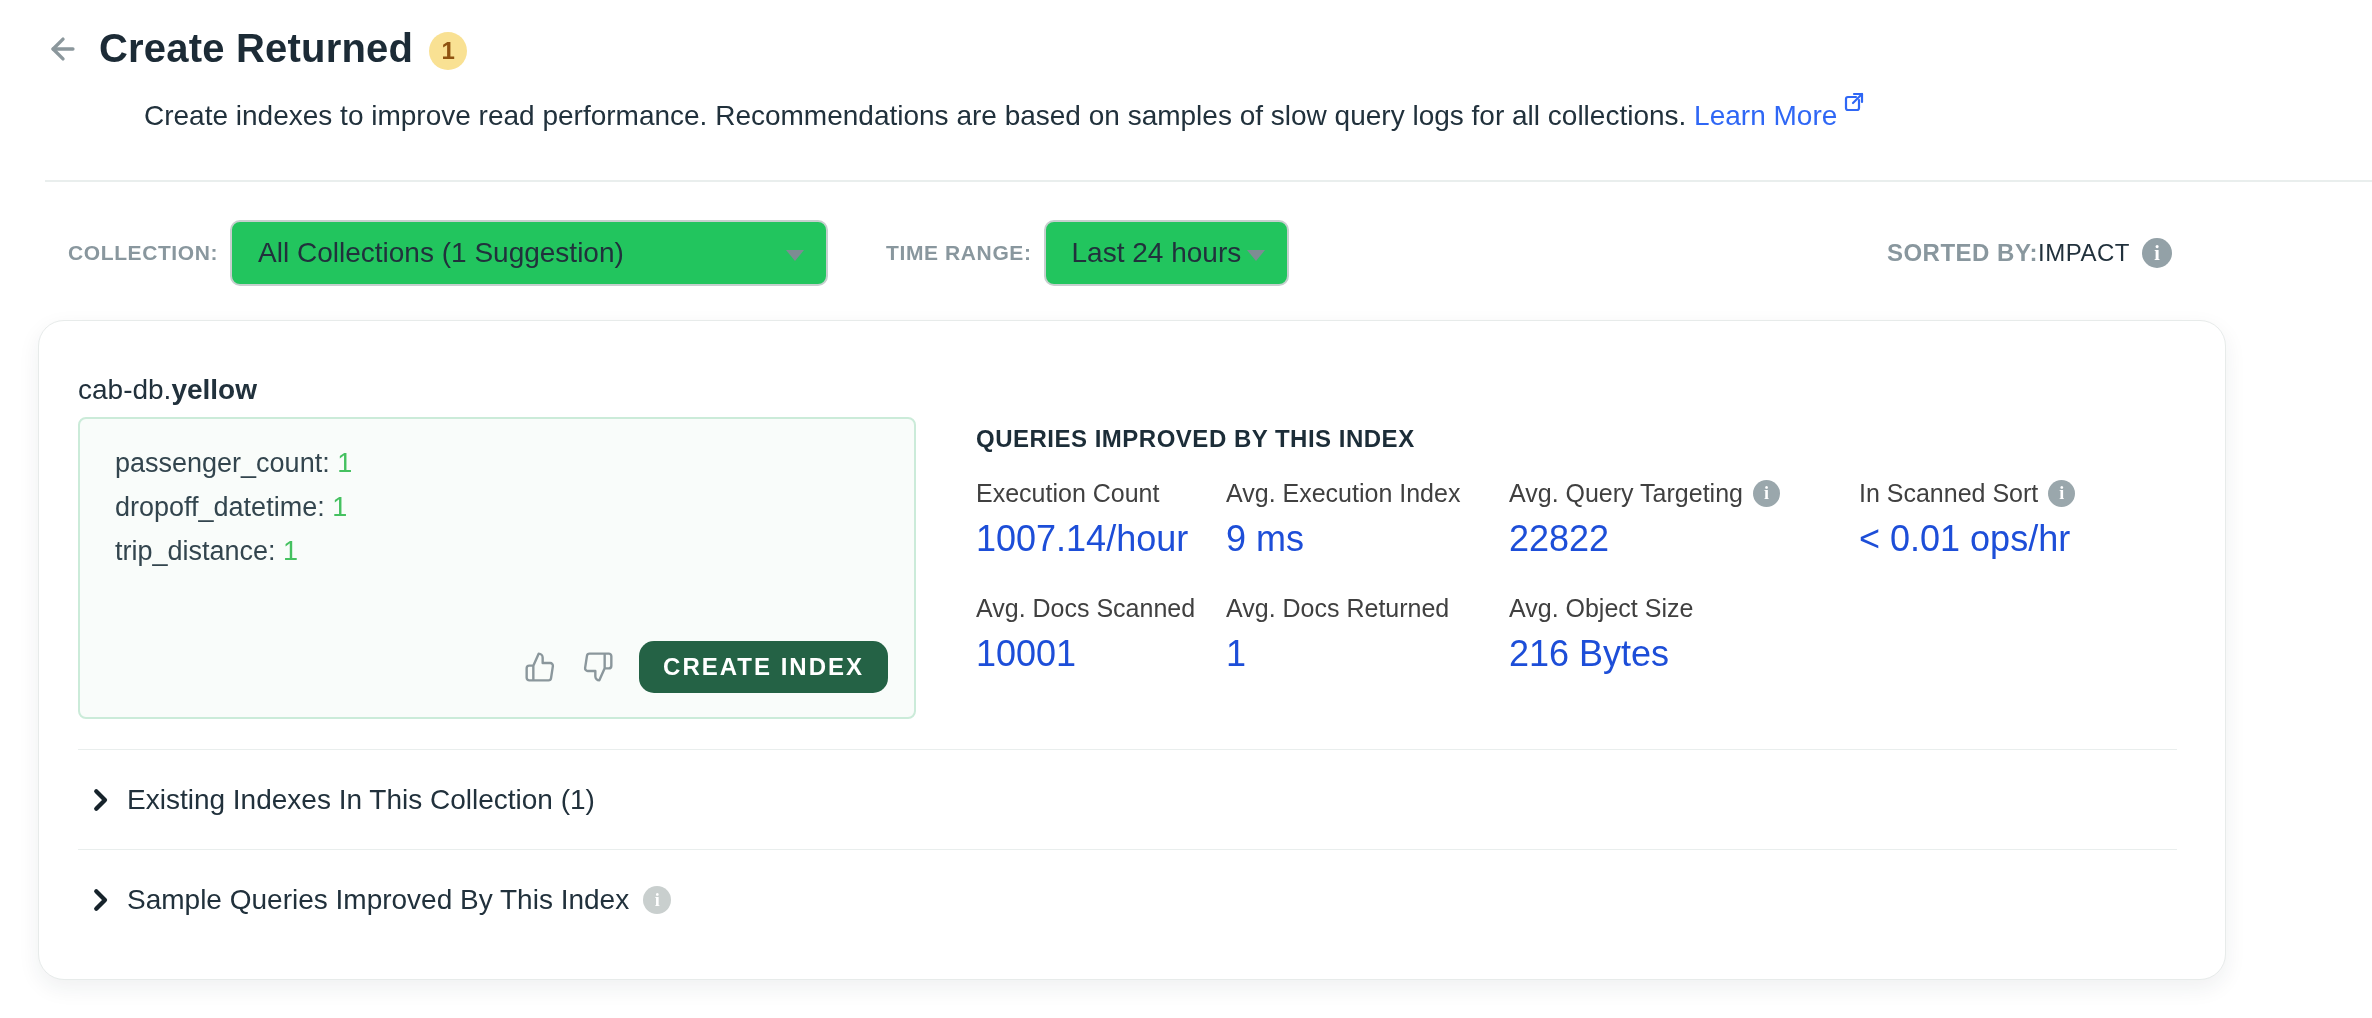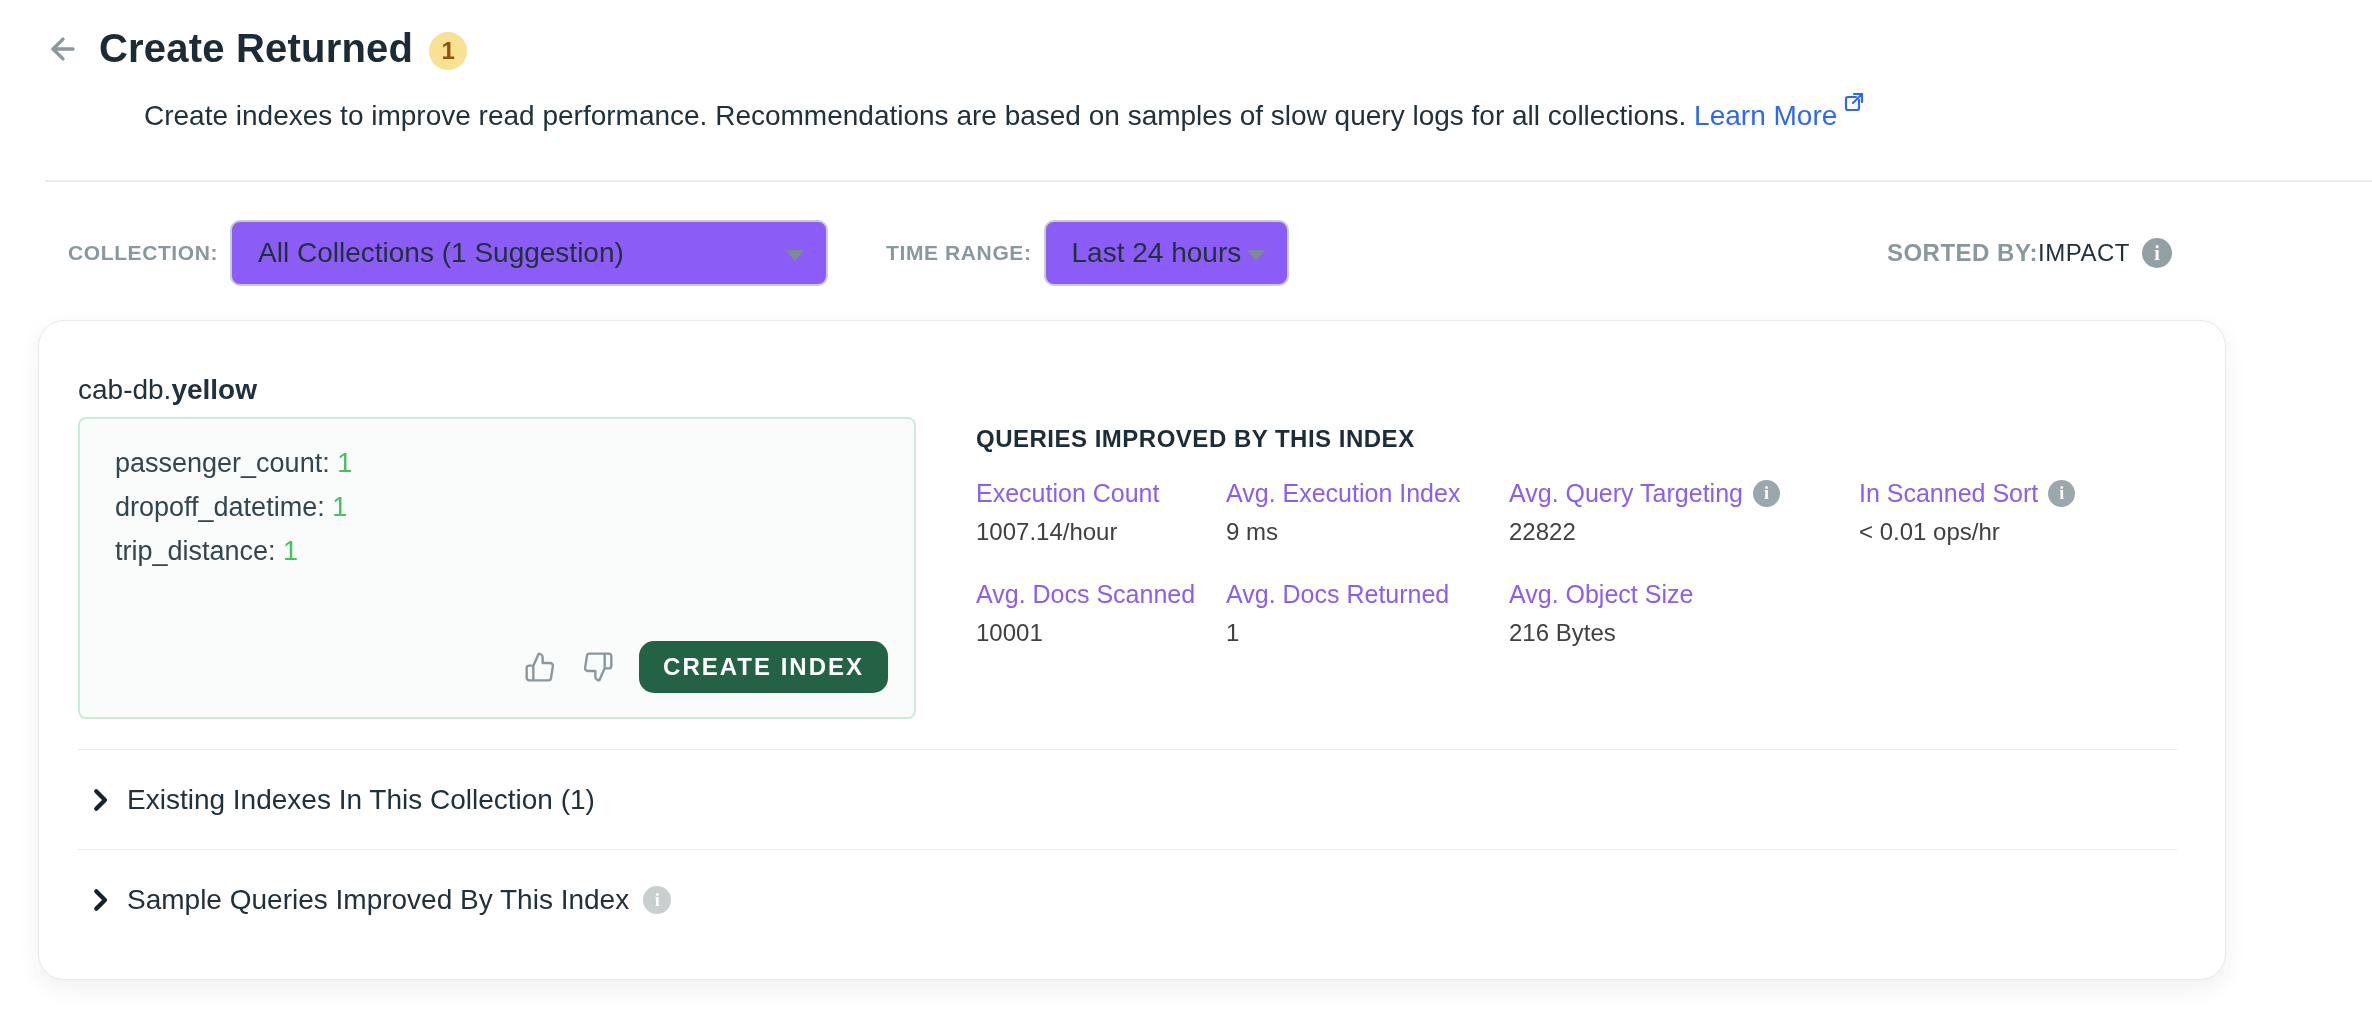--- a/index.html
+++ b/index.html
@@ -14,21 +14,21 @@
   .count-badge { margin-left: 16px; width: 38px; height: 38px; border-radius: 50%; background: #F9E193;
                  color: #8F5310; font-size: 24px; font-weight: 700; display: flex; align-items: center; justify-content: center; margin-top: 4px; }
   .subtitle-row { margin: 18px 0 0 99px; font-size: 28px; line-height: 34px; color: #21313C; }
   .learn-more { color: #2F67F5; text-decoration: none; cursor: pointer; }
   .ext-icon { display: inline-block; vertical-align: super; margin-left: 4px; }
   .header-divider { margin-top: 47px; height: 2px; background: #E9EEED; width: 100%; }
 
   
   .filter-bar { margin-top: 38px; padding: 0 200px 0 68px; display: flex; align-items: center; }
   .filter-label { font-size: 21px; font-weight: 700; letter-spacing: 0.6px; color: #89979E; white-space: nowrap; }
-  .select-box { position: relative; height: 66px; border: 2px solid #C6CFCE; border-radius: 10px; background: #8b5cf6;
+  .select-box { position: relative; height: 66px; border: 2px solid #C6CFCE; border-radius: 10px; background: #22c55e;
                 display: flex; align-items: center; padding: 0 60px 0 26px; margin-left: 12px; cursor: pointer; }
   .select-box .value { font-size: 28px; color: #21313C; white-space: nowrap; }
   .caret { position: absolute; right: 22px; top: 28px; width: 0; height: 0;
            border-left: 9px solid transparent; border-right: 9px solid transparent; border-top: 11px solid #7D8C93; }
   .collection-box { width: 598px; }
   .timerange-box { width: 245px; }
   .gap-time { margin-left: 58px; }
   .sorted-by { margin-left: auto; display: flex; align-items: center; }
   .sorted-by .sb-label { font-size: 24px; font-weight: 700; letter-spacing: 0.5px; color: #89979E; }
   .sorted-by .sb-value { font-size: 24px; font-weight: 400; letter-spacing: 0.5px; color: #21313C; }
@@ -53,22 +53,22 @@
   .action-row { position: absolute; right: 26px; bottom: 24px; display: flex; align-items: center; }
   .thumb-btn { width: 34px; height: 34px; display: flex; align-items: center; justify-content: center; cursor: pointer; margin-right: 24px; }
   .create-index-btn { height: 52px; background: #246245; color: #ffffff; border: none; border-radius: 15px;
                       font-family: "Liberation Sans", sans-serif; font-size: 24px; font-weight: 700;
                       letter-spacing: 2px; padding: 0 24px; cursor: pointer; }
 
   .stats-col { margin-left: 60px; padding-top: 8px; flex: 1; }
   .stats-heading { font-size: 24px; font-weight: 700; letter-spacing: 0.5px; color: #1C2D38; }
   .stats-grid { margin-top: 26px; display: grid; grid-template-columns: 250px 283px 350px 1fr; row-gap: 34px; }
   .stat-label-row { display: flex; align-items: center; }
-  .stat-label { font-size: 25px; color: #8b5cf6; white-space: nowrap; }
-  .stat-value { margin-top: 10px; font-size: 24px; font-weight: 500; color: #404040; }
+  .stat-label { font-size: 25px; color: #404040; white-space: nowrap; }
+  .stat-value { margin-top: 10px; font-size: 36px; font-weight: 500; color: #1d4ed8; }
 
   .card-divider { margin-top: 30px; height: 1px; background: #E9EEED; }
   .collapse-row { height: 100px; display: flex; align-items: center; cursor: pointer; }
   .collapse-row .chevron { margin-left: 7px; display: flex; align-items: center; }
   .collapse-label { margin-left: 12px; font-size: 28px; color: #21313C; }
 </style>
 </head>
 <body>
 
 <div class="header">

